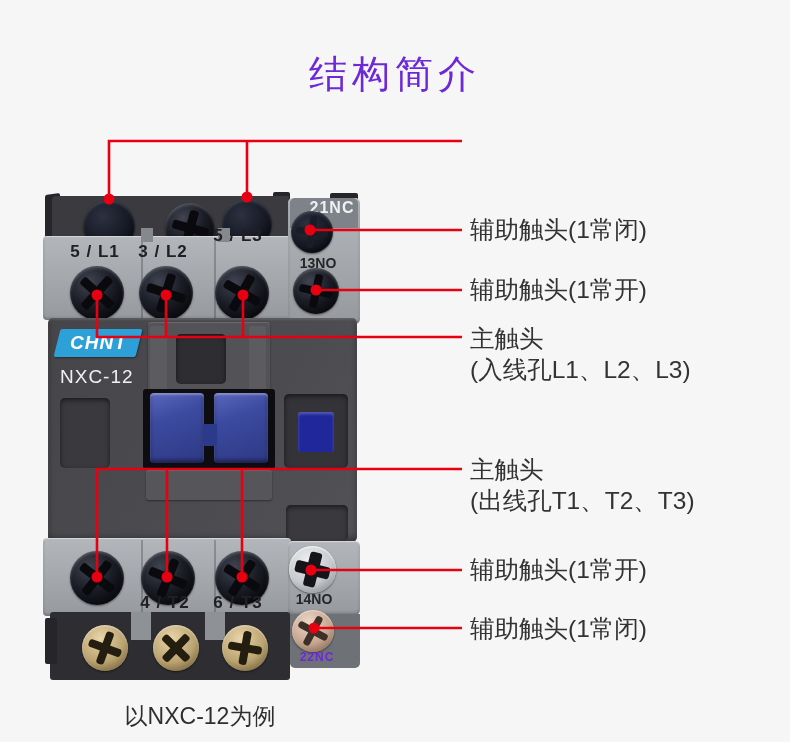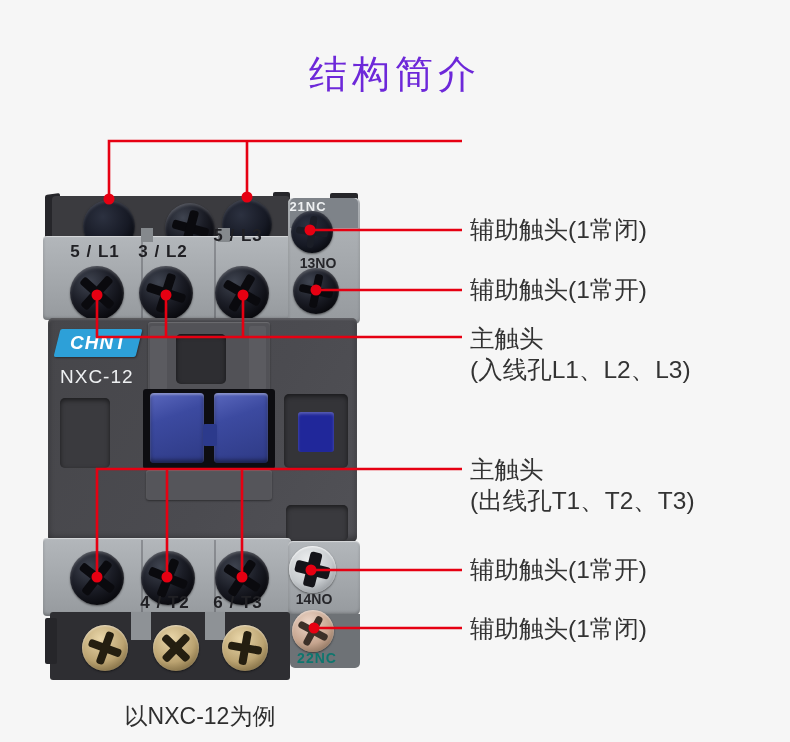--- a/index.html
+++ b/index.html
@@ -152,21 +152,21 @@
       </div>
     <div class="screw blackshine" style="left:139px;top:266px;width:54px;height:54px;">
         <div class="cross" style="transform:rotate(18deg);"></div>
       </div>
     <div class="screw blackshine" style="left:215px;top:266px;width:54px;height:54px;">
         <div class="cross" style="transform:rotate(30deg);"></div>
       </div>
 
     <div class="abs strip" style="left:288px;top:198px;width:72px;height:126px;border-radius:5px;"></div>
     <div class="abs" style="left:290px;top:198px;width:68px;height:30px;background:#7e8389;border-radius:5px 5px 0 0;"></div>
-    <div class="auxlabel" style="left:308px;top:199px;font-size:13px;color:#eef0f2;letter-spacing:1px;">21NC</div>
+    <div class="auxlabel" style="left:332px;top:199px;font-size:16px;color:#eef0f2;letter-spacing:1px;">21NC</div>
     <div class="screw coil" style="left:291px;top:211px;width:42px;height:42px;">
         <div class="cross" style="--bar:#1a1d26;transform:rotate(8deg);"></div>
       </div>
     <div class="auxlabel" style="left:318px;top:255px;font-size:14px;color:#26262a;">13NO</div>
     <div class="screw blackshine" style="left:293px;top:268px;width:46px;height:46px;">
         <div class="cross" style="transform:rotate(12deg);"></div>
       </div>
 
     <div class="abs body-main" style="left:48px;top:318px;width:309px;height:224px;"></div>
 
@@ -213,21 +213,21 @@
     <div class="abs strip" style="left:288px;top:541px;width:72px;height:74px;border-radius:5px;"></div>
     <div class="screw silver" style="left:289px;top:546px;width:47px;height:47px;">
         <div class="cross thick" style="--bar:#141419;transform:rotate(14deg);"></div>
       </div>
     <div class="auxlabel" style="left:314px;top:591px;font-size:14px;color:#26262a;">14NO</div>
 
     <div class="abs" style="left:290px;top:614px;width:70px;height:54px;background:#6e7276;border-radius:0 0 5px 5px;"></div>
     <div class="screw pink" style="left:292px;top:610px;width:42px;height:42px;">
         <div class="cross" style="--bar:#3c3028;transform:rotate(28deg);"></div>
       </div>
-    <div class="auxlabel" style="left:317px;top:650px;font-size:14px;color:#0f766e;letter-spacing:1px;">22NC</div>
+    <div class="auxlabel" style="left:317px;top:650px;font-size:12px;color:#6d28d9;letter-spacing:1px;">22NC</div>
 
     <div class="abs" style="left:50px;top:612px;width:240px;height:68px;background:#2e2e32;border-radius:3px;"></div>
     <div class="abs clip" style="left:45px;top:618px;width:12px;height:46px;"></div>
     <div class="abs" style="left:131px;top:612px;width:20px;height:28px;background:#8e9296;"></div>
     <div class="abs" style="left:205px;top:612px;width:20px;height:28px;background:#8e9296;"></div>
     <div class="screw brass" style="left:82px;top:625px;width:46px;height:46px;">
         <div class="cross" style="--bar:#241e10;transform:rotate(20deg);"></div>
       </div>
     <div class="screw brass" style="left:153px;top:625px;width:46px;height:46px;">
         <div class="cross" style="--bar:#241e10;transform:rotate(44deg);"></div>

